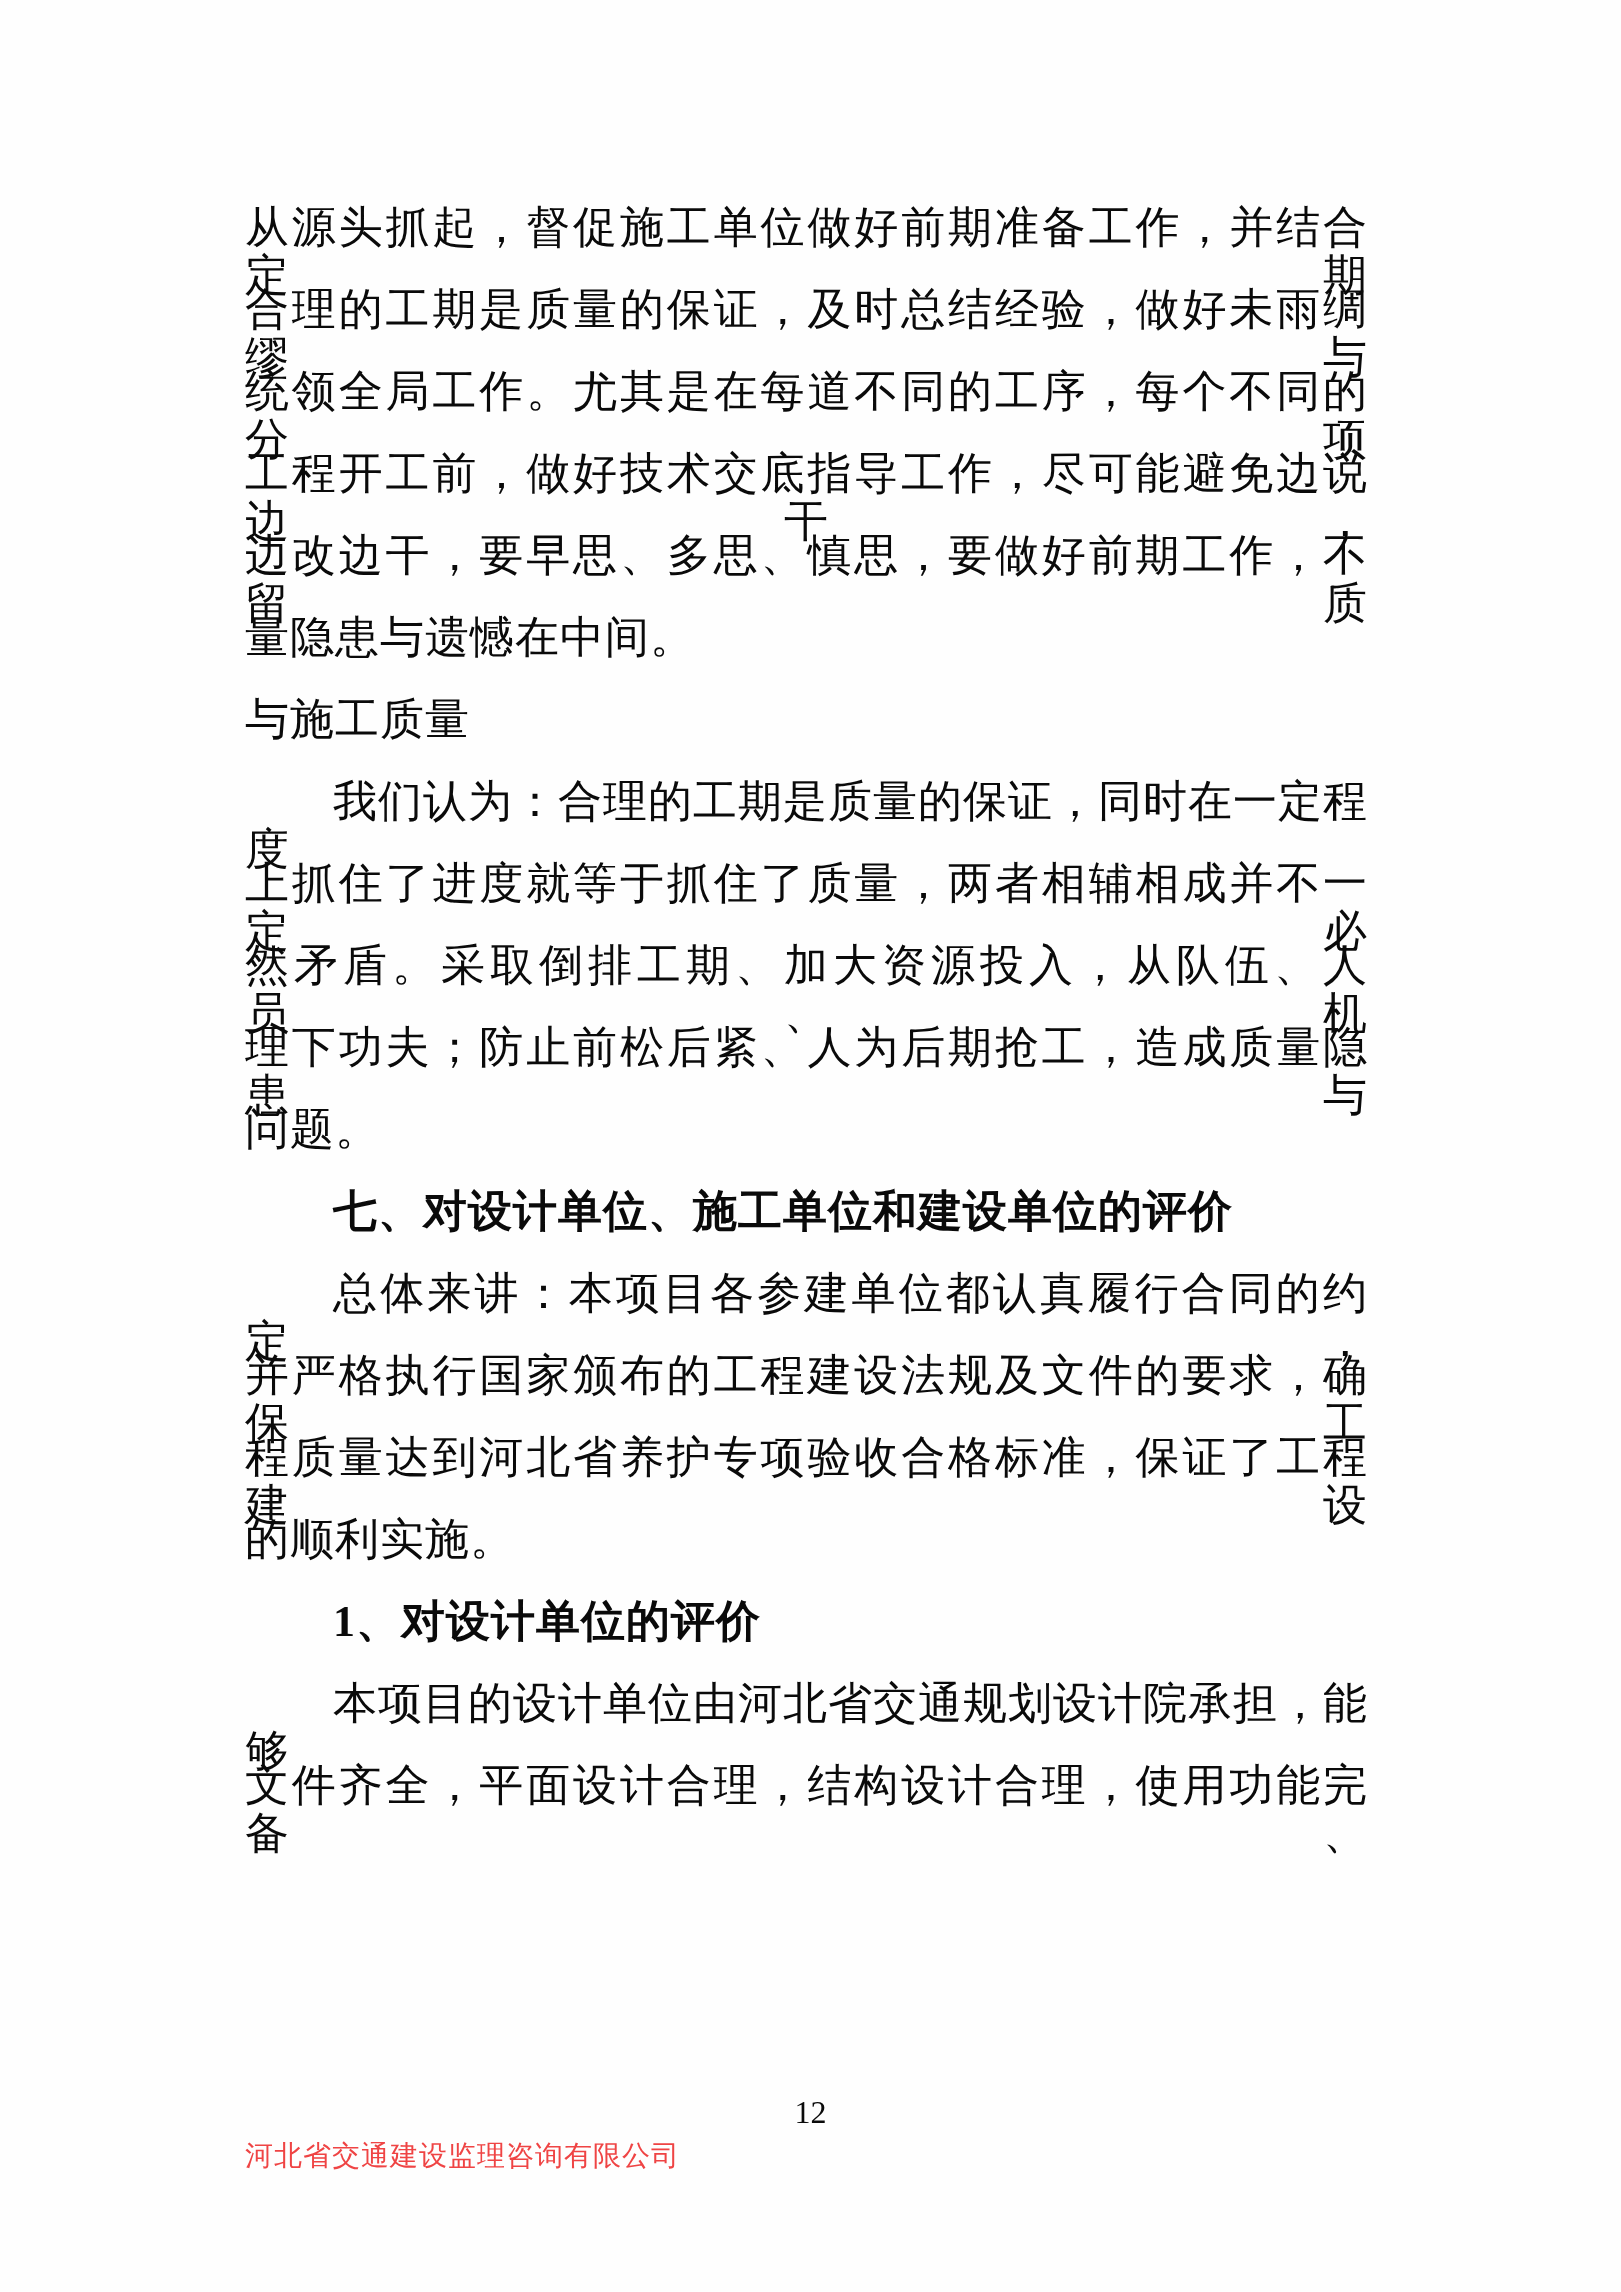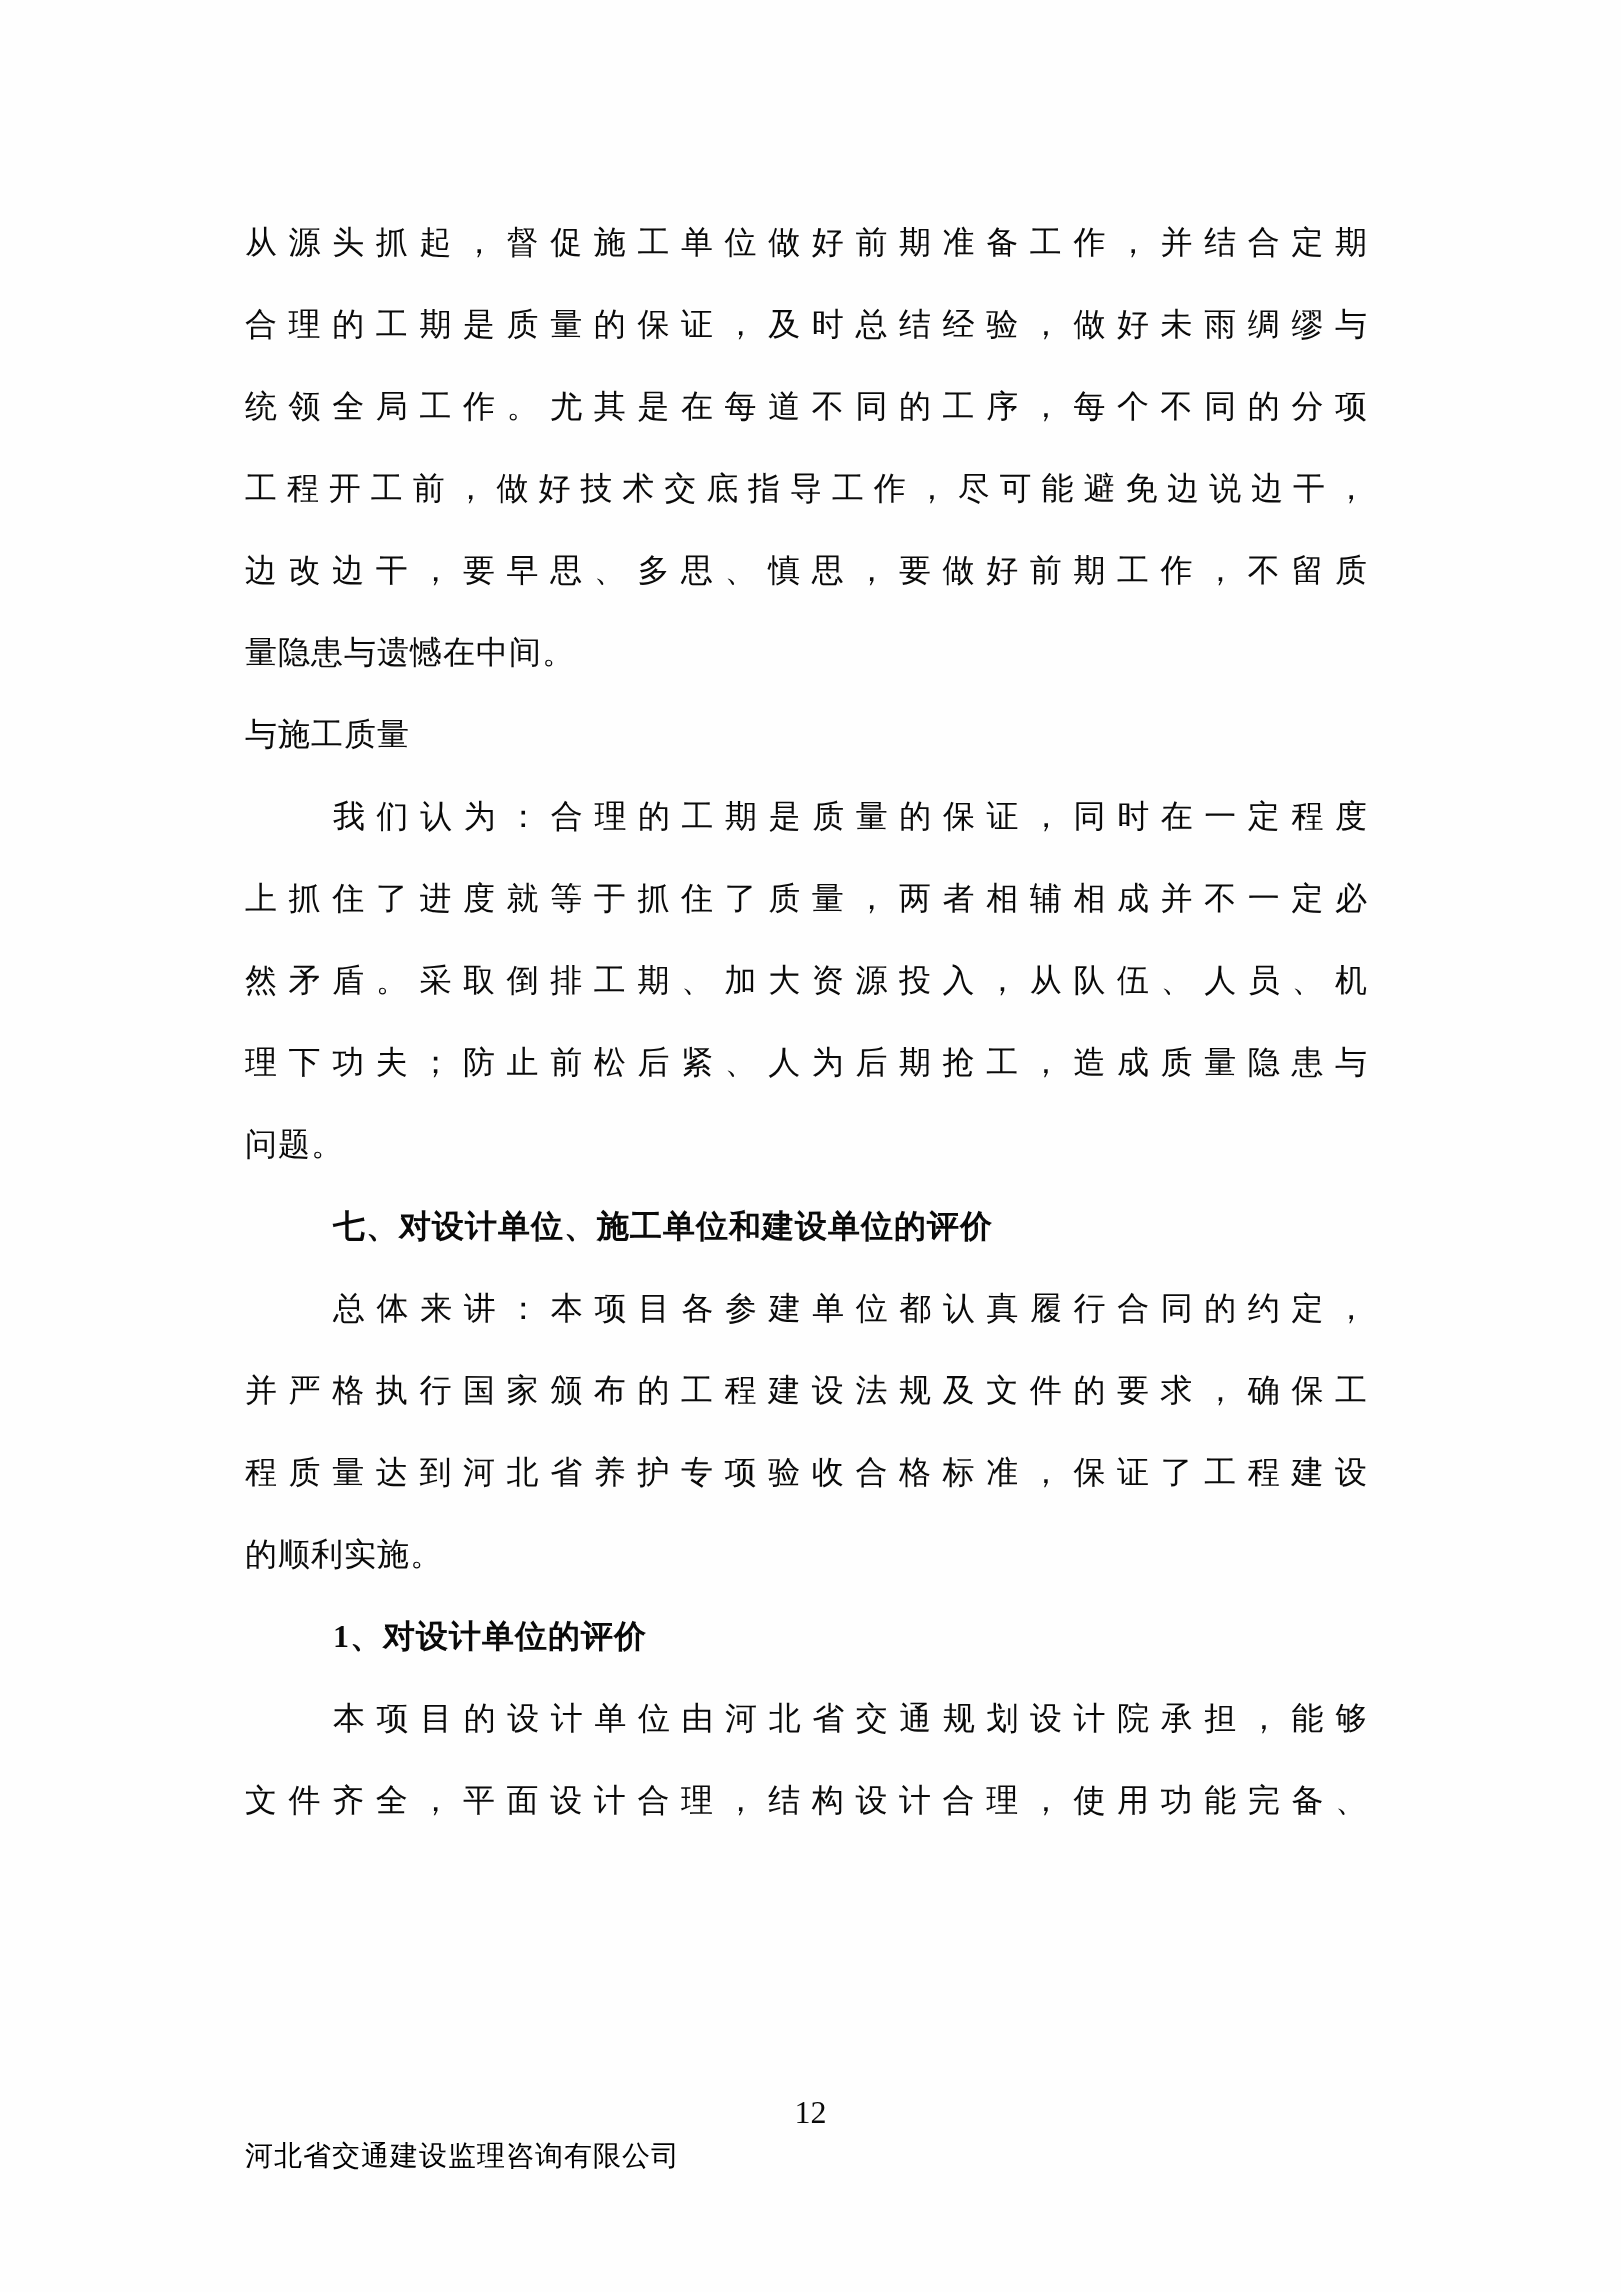--- a/index.html
+++ b/index.html
@@ -17,22 +17,22 @@
     overflow: hidden;
   }
   .text-block {
     position: absolute;
     left: 245px;
     top: 204px;
     width: 1123px;
   }
   .line {
     height: 82px;
-    line-height: 76px;
-    font-size: 32px;
+    line-height: 48px;
+    font-size: 44px;
     letter-spacing: 1px;
     color: #0a0a0a;
   }
   .line.fill {
     text-align: justify;
     text-align-last: justify;
     text-justify: inter-character;
   }
   .line.indent {
     text-indent: 88px;
@@ -48,21 +48,21 @@
     text-align: center;
     font-size: 32px;
     color: #0a0a0a;
   }
   .footer {
     position: absolute;
     top: 2137px;
     left: 245px;
     font-size: 28px;
     letter-spacing: 1px;
-    color: #000000;
+    color: #ef4444;
   }
 </style>
 </head>
 <body>
 
 <div class="page">
 
   <div class="text-block">
       <div class="line fill">从源头抓起，督促施工单位做好前期准备工作，并结合定期</div>
       <div class="line fill">合理的工期是质量的保证，及时总结经验，做好未雨绸缪与</div>

